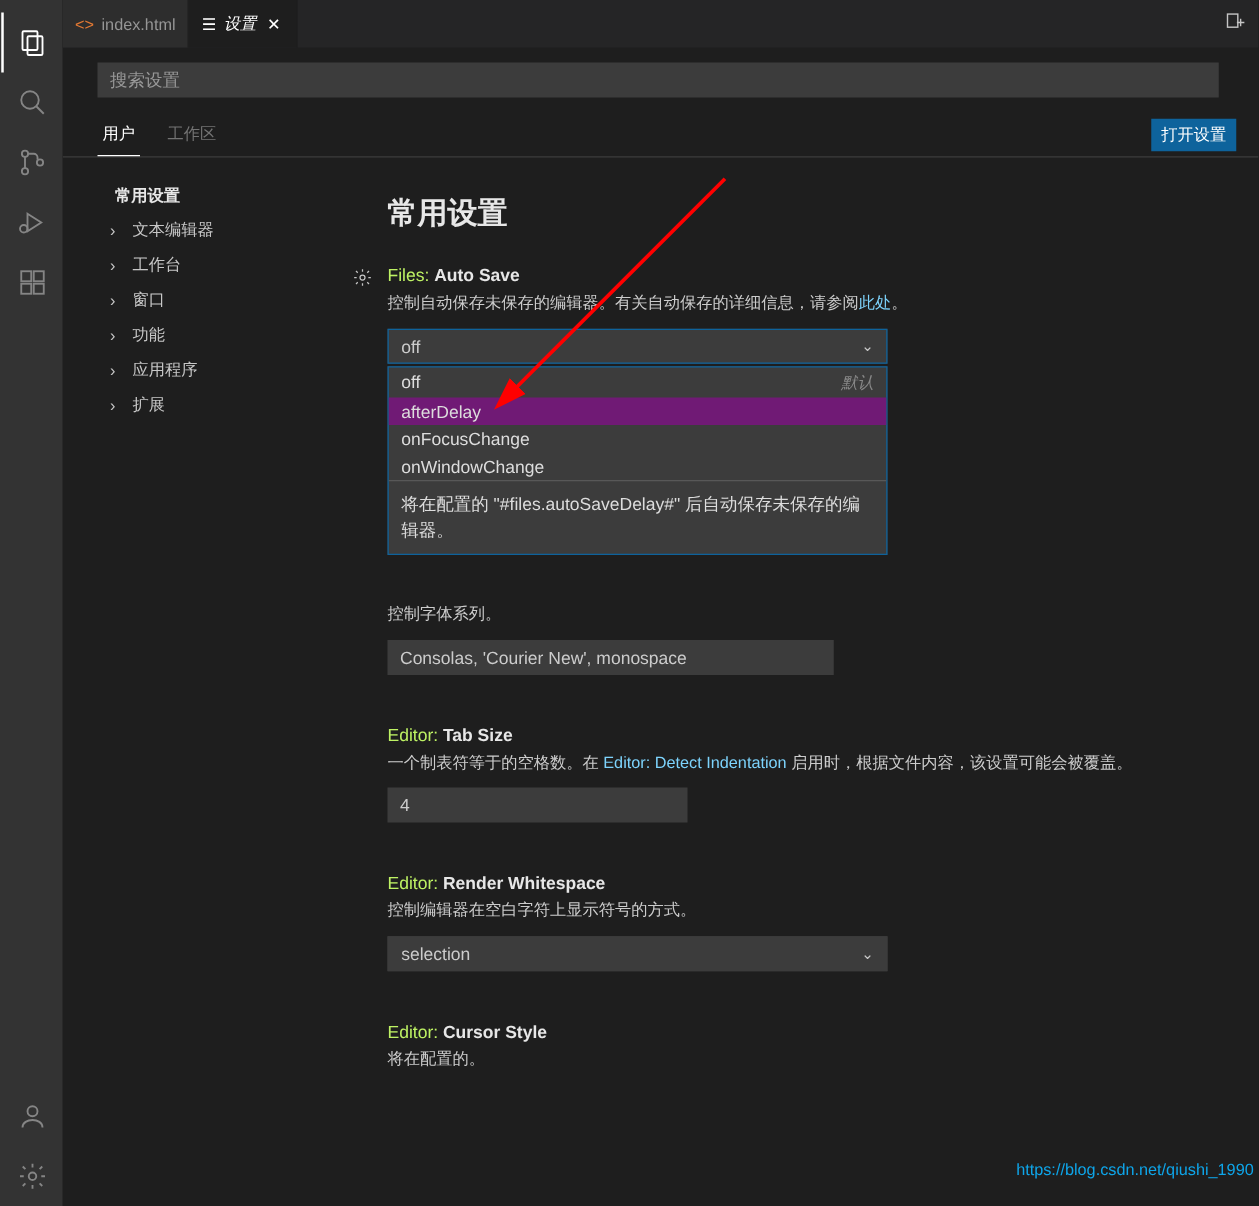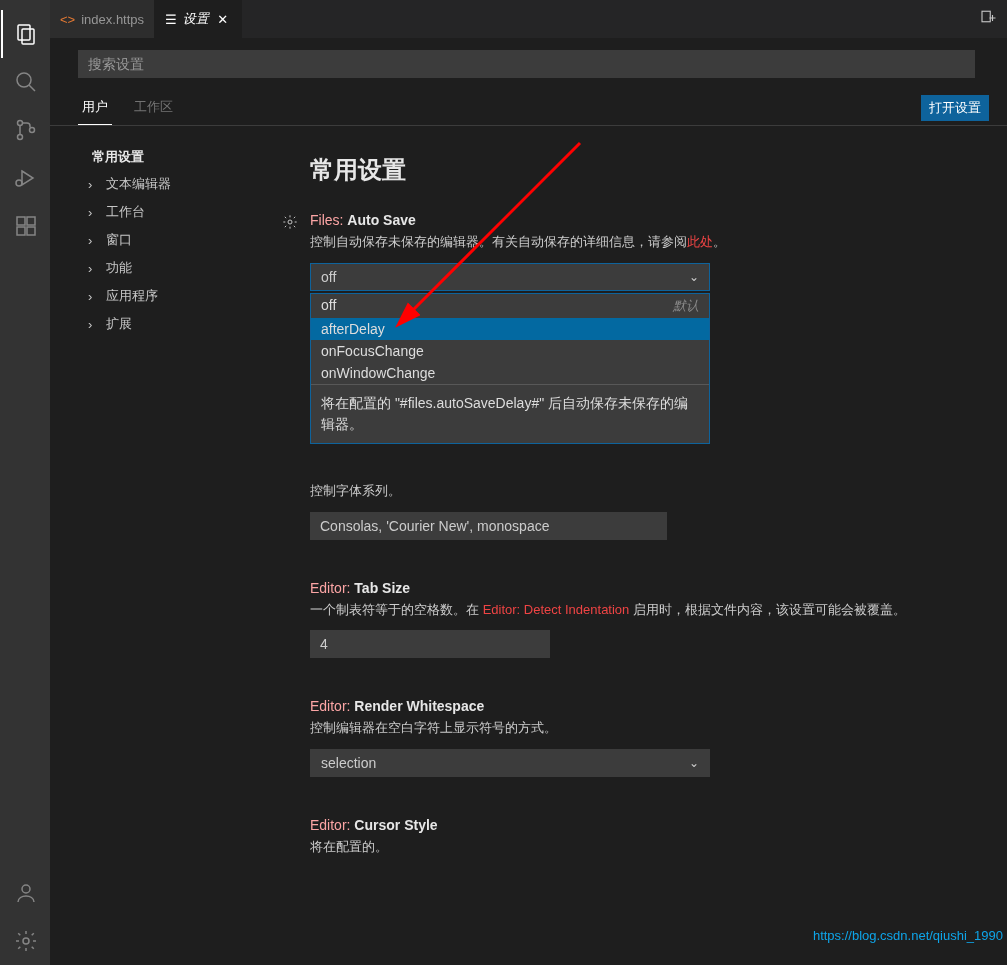--- a/index.html
+++ b/index.html
@@ -125,24 +125,24 @@
   flex: 1;
   padding: 18px 14px 0 0;
   position: relative;
   overflow: hidden;
 }
 .settings-heading { font-size: 24px; font-weight: 700; color: #e7e7e7; margin: 10px 0 26px 30px; }
 .setting-item { margin: 0 0 40px 30px; position: relative; }
 .gear-indicator { position: absolute; left: -28px; top: 2px; color: #c5c5c5; }
 .gear-indicator svg{width:16px;height:16px;}
 .setting-title { font-size: 14px; color: #ccc; margin-bottom: 4px; }
-.setting-title .scope { font-weight: 400; color: #fca5a5; }
+.setting-title .scope { font-weight: 400; color: #bef264; }
 .setting-title .name { font-weight: 700; color: #e7e7e7; }
 .setting-desc { font-size: 13px; color: #ccc; margin-bottom: 10px; line-height: 1.6; }
-.setting-desc a { color: #ef4444; text-decoration: none; }
+.setting-desc a { color: #7dd3fc; text-decoration: none; }
 .select-box {
   width: 400px;
   background: #3c3c3c;
   border: 1px solid #3c3c3c;
   color: #ccc;
   padding: 5px 10px;
   display: flex;
   align-items: center;
   justify-content: space-between;
   cursor: pointer;
@@ -168,21 +168,21 @@
   z-index: 10;
 }
 .dropdown-option {
   padding: 3px 10px;
   font-size: 14px;
   color: #ddd;
   cursor: pointer;
   display: flex;
   justify-content: space-between;
 }
-.dropdown-option.selected { background: #0369a1; }
+.dropdown-option.selected { background: #701a75; }
 .dropdown-option .badge { color: #888; font-size: 13px; font-style: italic;}
 .dropdown-hint {
   border-top: 1px solid #585858;
   padding: 8px 10px;
   font-size: 14px;
   color: #ddd;
   line-height: 1.5;
 }
 .arrow-annotation {
   position: absolute;
@@ -248,21 +248,21 @@
         <path d="M12 2v3M12 19v3M4.2 4.2l2.1 2.1M17.7 17.7l2.1 2.1M2 12h3M19 12h3M4.2 19.8l2.1-2.1M17.7 6.3l2.1-2.1"></path>
       </svg>
   </div>
 </div>
 
 <div class="main">
 
   <div class="tab-bar">
     <div class="tab">
       <span style="color:#e37933;">&lt;&gt;</span>
-      <span>index.https</span>
+      <span>index.html</span>
     </div>
     <div class="tab active">
       <span>☰</span>
       <span style="font-style:italic;">设置</span>
       <span class="tab-close">✕</span>
     </div>
     <div class="tabs-right">
       <span><svg width="18" height="18" viewBox="0 0 24 24" fill="none" stroke="currentColor" stroke-width="1.5">
             <rect x="4" y="3" width="11" height="14"></rect>
             <path d="M18 8v8M14 12h8"></path>

